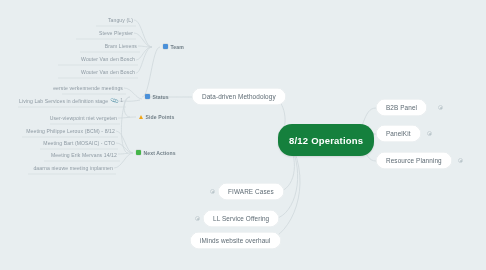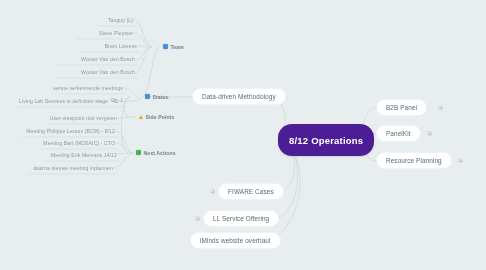--- a/index.html
+++ b/index.html
@@ -33,21 +33,21 @@
     box-sizing: border-box;
     display: flex;
     align-items: center;
     justify-content: center;
     white-space: nowrap;
     color: #6b7780;
     letter-spacing: .1px;
   }
   
   .node.root {
-    background: #4c1d95;
+    background: #15803d;
     color: #ffffff;
     border-radius: 14px;
     font-size: 9.5px;
     font-weight: bold;
     height: 22px;
     padding: 16px 11px;
     box-shadow: 0 1px 2px rgba(0,0,0,.10);
     letter-spacing: .2px;
   }
   

